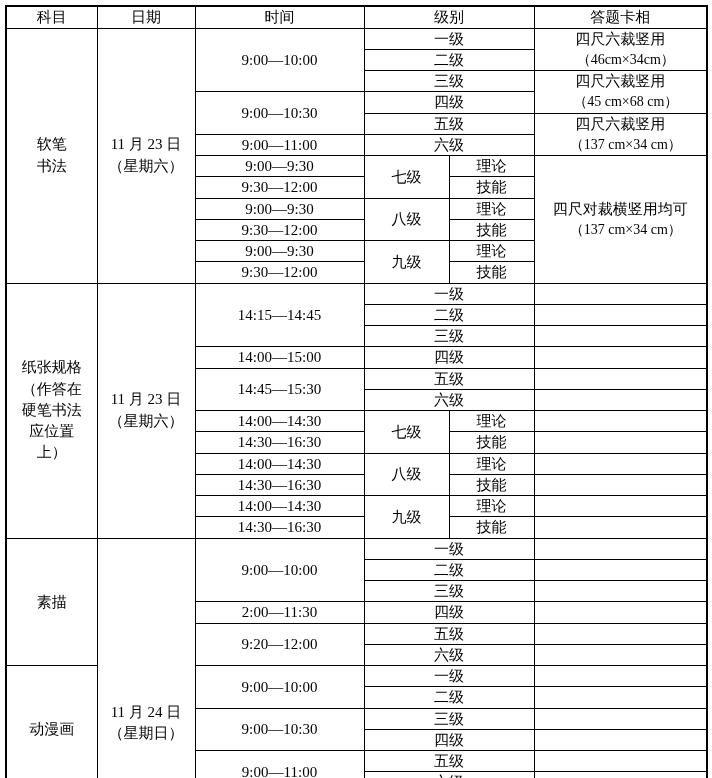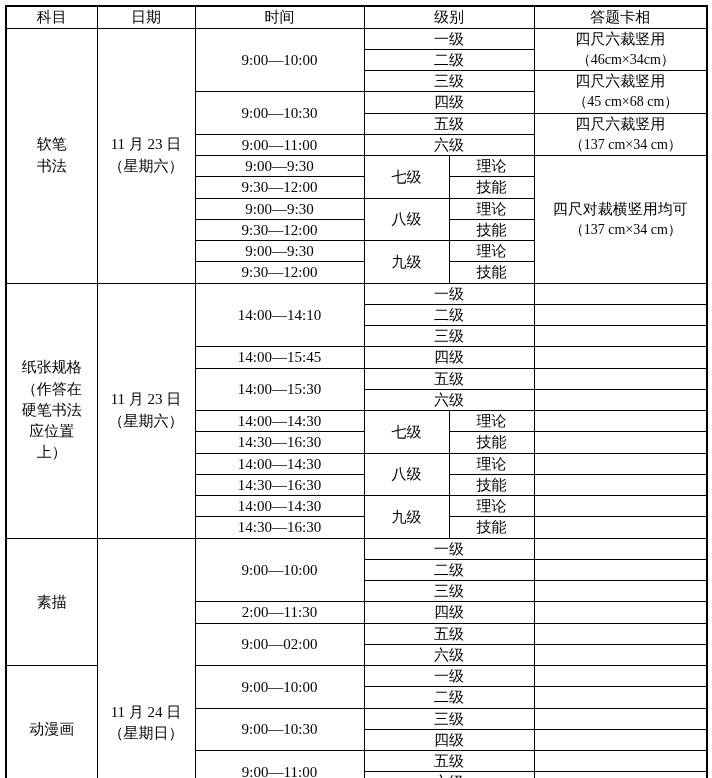--- a/index.html
+++ b/index.html
@@ -141,39 +141,39 @@
     <span>纸张规格</span>
     <span>（作答在</span>
     <span>硬笔书法</span>
     <span>应位置</span>
     <span>上）</span>
   </td>
   <td rowspan="12" class="ml">
     <span>11 月 23 日</span>
     <span>（星期六）</span>
   </td>
-  <td rowspan="3">14:00—14:10</td>
-  <td colspan="2">一级</td>
-  <td></td>
-</tr>
-<tr>
-  <td colspan="2">二级</td>
-  <td></td>
-</tr>
-<tr>
-  <td colspan="2">三级</td>
-  <td></td>
-</tr>
-<tr>
-  <td>14:00—15:45</td>
-  <td colspan="2">四级</td>
-  <td></td>
-</tr>
-<tr>
-  <td rowspan="2">14:00—15:30</td>
+  <td rowspan="3">14:15—14:45</td>
+  <td colspan="2">一级</td>
+  <td></td>
+</tr>
+<tr>
+  <td colspan="2">二级</td>
+  <td></td>
+</tr>
+<tr>
+  <td colspan="2">三级</td>
+  <td></td>
+</tr>
+<tr>
+  <td>14:00—15:00</td>
+  <td colspan="2">四级</td>
+  <td></td>
+</tr>
+<tr>
+  <td rowspan="2">14:45—15:30</td>
   <td colspan="2">五级</td>
   <td></td>
 </tr>
 <tr>
   <td colspan="2">六级</td>
   <td></td>
 </tr>
 <tr>
   <td>14:00—14:30</td>
   <td rowspan="2">七级</td>
@@ -225,21 +225,21 @@
 <tr>
   <td colspan="2">三级</td>
   <td></td>
 </tr>
 <tr>
   <td>2:00—11:30</td>
   <td colspan="2">四级</td>
   <td></td>
 </tr>
 <tr>
-  <td rowspan="2">9:00—02:00</td>
+  <td rowspan="2">9:20—12:00</td>
   <td colspan="2">五级</td>
   <td></td>
 </tr>
 <tr>
   <td colspan="2">六级</td>
   <td></td>
 </tr>
 
 <tr>
   <td rowspan="6">动漫画</td>

